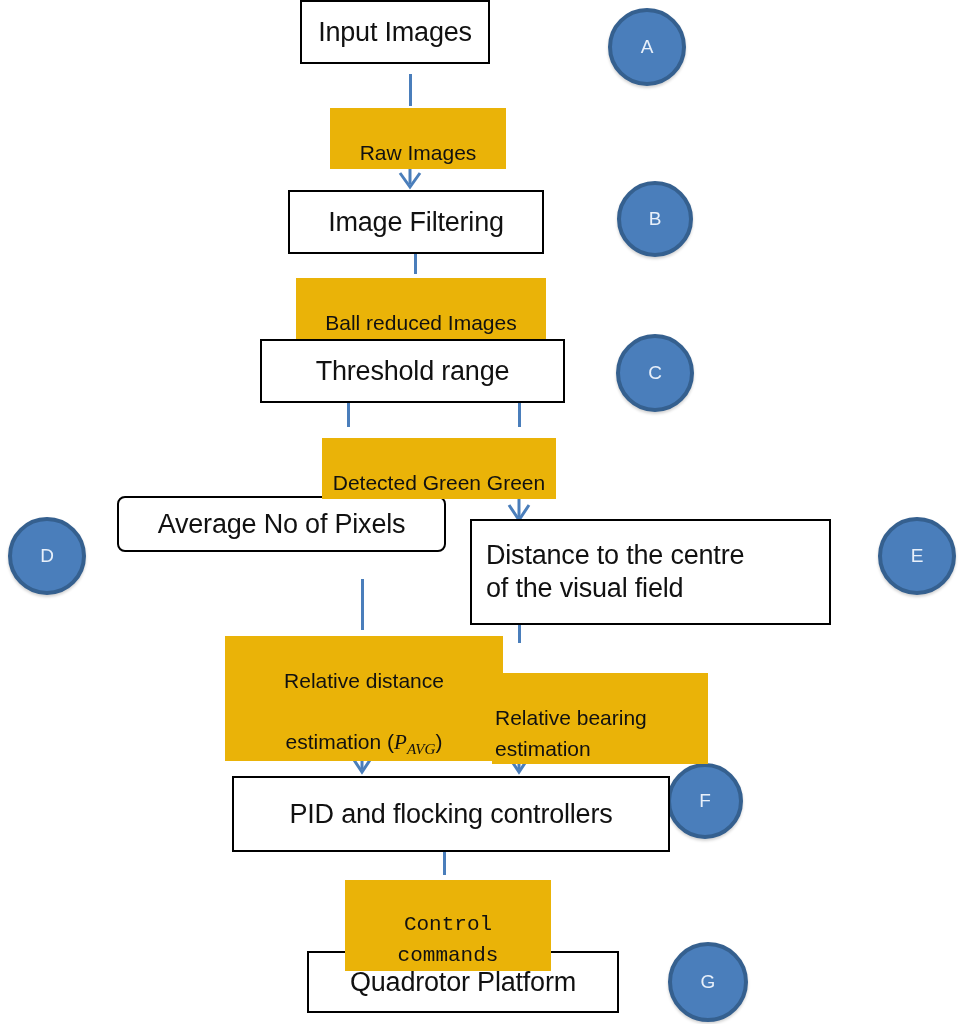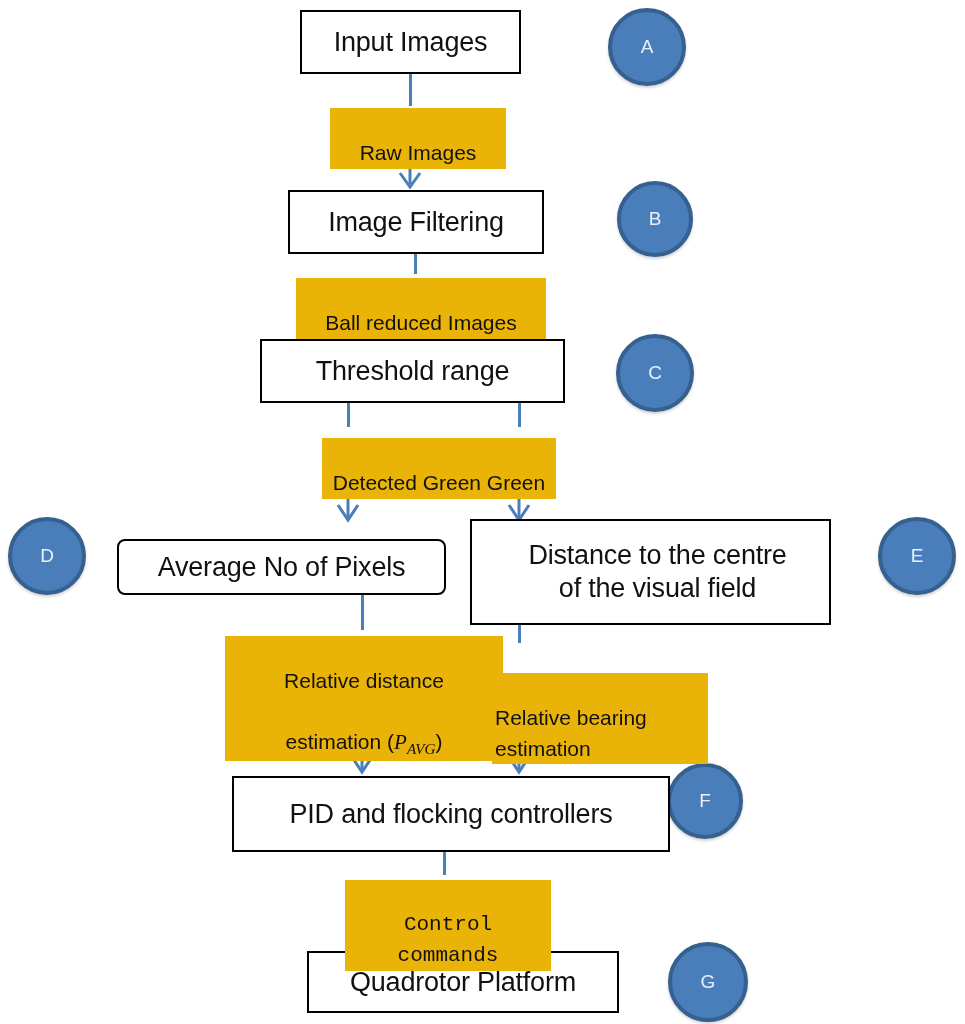--- a/index.html
+++ b/index.html
@@ -32,21 +32,21 @@
   .node .node-label {
     width: 100%;
     font-size: 27px;
     font-weight: 400;
     line-height: 1.22;
     letter-spacing: -0.2px;
     color: #111111;
     white-space: pre-line;
   }
   .node.center .node-label { text-align: center; }
-  .node.left   .node-label { text-align: center; padding-left: 14px; }
+  .node.left   .node-label { text-align: left; padding-left: 14px; }
 
   
   .marker {
     position: absolute;
     box-sizing: border-box;
     border-radius: 50%;
     background: #4a7ebb;
     border: 4px solid #35608f;
     display: flex;
     align-items: center;
@@ -93,21 +93,21 @@
     font-style: italic;
     font-size: 0.72em;
     vertical-align: sub;
   }
 </style>
 </head>
 <body>
 
 <div id="canvas">
 
-  <div class="node center" style="left:300px; top:10px; width:221px; height:64px;">
+  <div class="node center" style="left:300px; top:0; width:190px; height:64px;">
     <span class="node-label">Input Images</span>
   </div>
   <div class="marker" style="left:608px; top:8px; width:78px; height:78px;">
     <span>A</span>
   </div>
 
   <div class="stem" style="left:409px; top:74px; height:32px;"></div>
   <div class="caption center" style="left:330px; top:108px; width:170px;">
     <span>Raw Images</span>
   </div>
@@ -149,21 +149,21 @@
 
   <svg class="arrow" style="left:334px; top:476px;" width="28" height="46" viewBox="0 0 28 46">
     <line x1="14" y1="0" x2="14" y2="41" stroke="#4a7ebb" stroke-width="3"></line>
     <polyline points="4,29 14,44 24,29" fill="none" stroke="#4a7ebb" stroke-width="3"></polyline>
   </svg>
   <svg class="arrow" style="left:505px; top:476px;" width="28" height="46" viewBox="0 0 28 46">
     <line x1="14" y1="0" x2="14" y2="41" stroke="#4a7ebb" stroke-width="3"></line>
     <polyline points="4,29 14,44 24,29" fill="none" stroke="#4a7ebb" stroke-width="3"></polyline>
   </svg>
 
-  <div class="node center" style="left:117px; top:539px; width:329px; height:56px;border-radius:8px;">
+  <div class="node center" style="left:117px; top:496px; width:329px; height:56px;border-radius:8px;">
     <span class="node-label">Average No of Pixels</span>
   </div>
   <div class="marker" style="left:8px; top:517px; width:78px; height:78px;">
     <span>D</span>
   </div>
 
   <div class="node left" style="left:470px; top:519px; width:361px; height:106px;">
     <span class="node-label">Distance to the centre
 of the visual field</span>
   </div>

